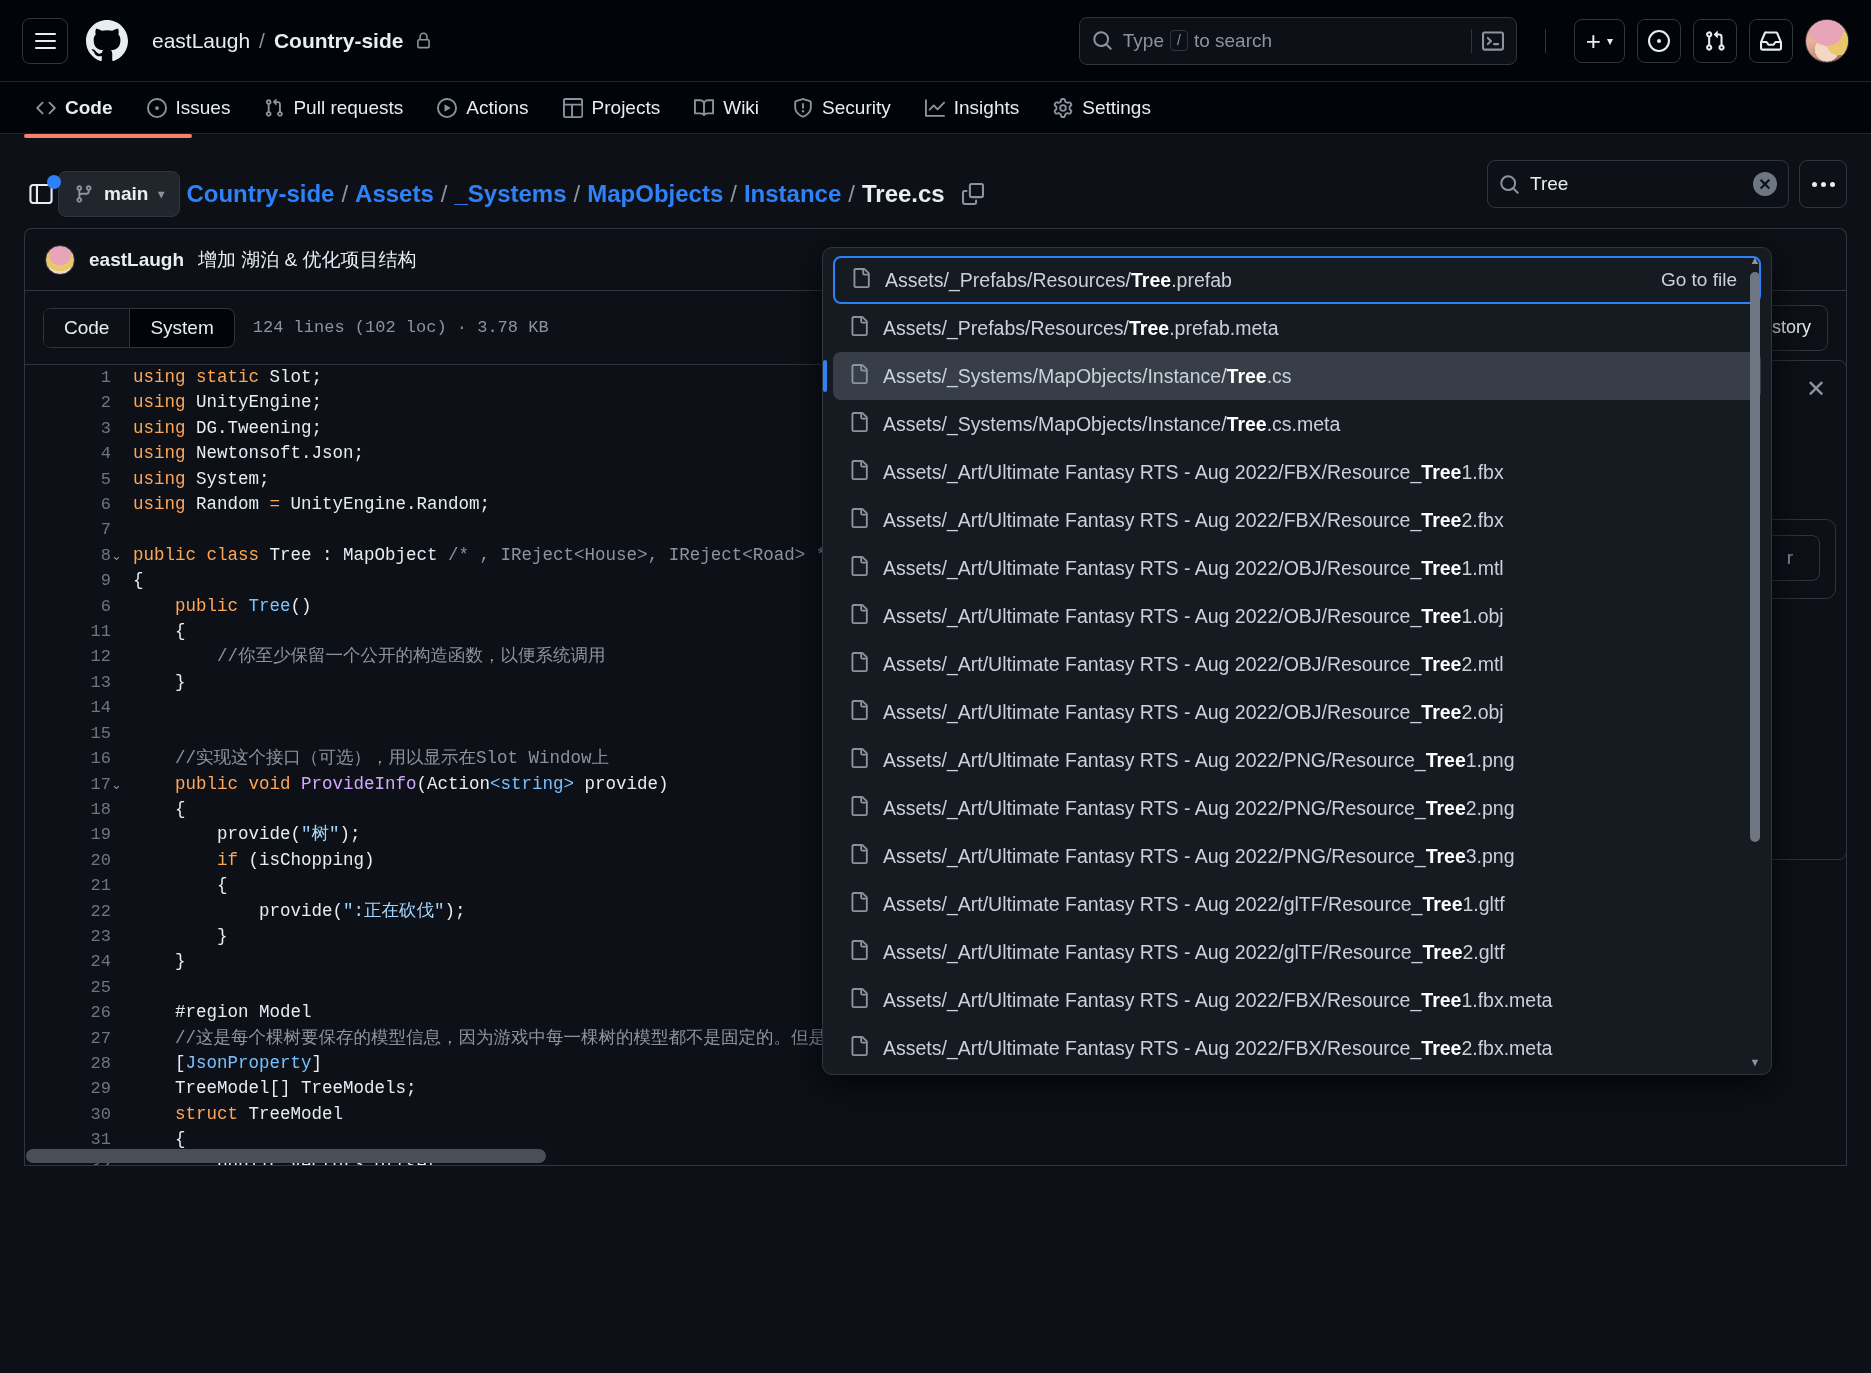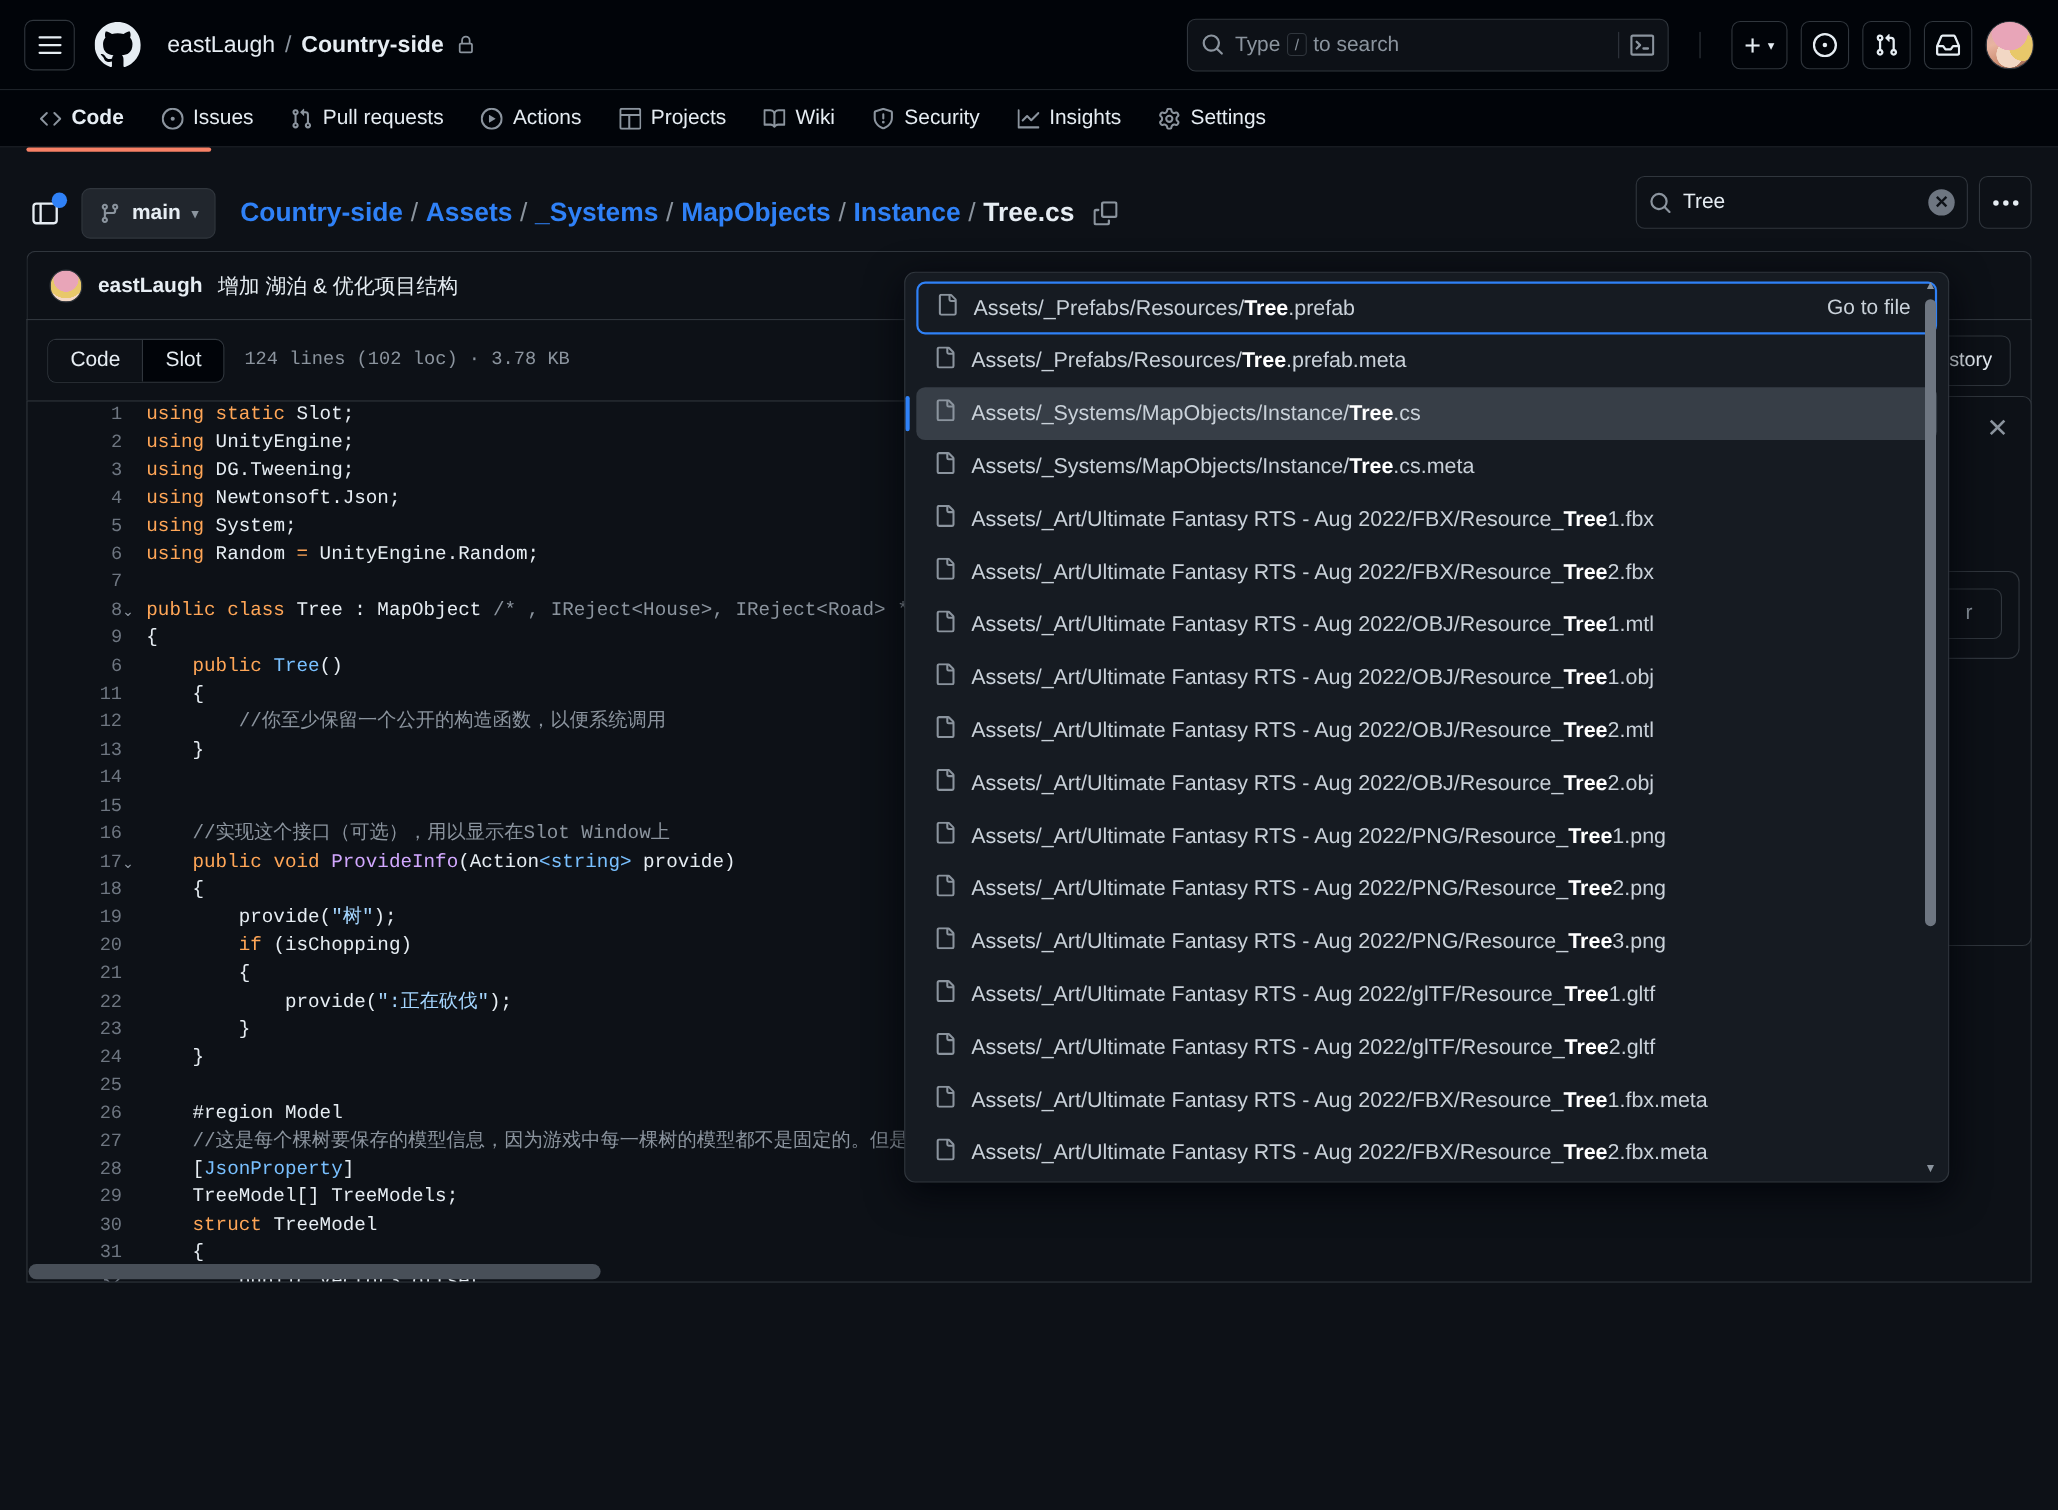--- a/index.html
+++ b/index.html
@@ -69,21 +69,21 @@
     display: flex; align-items: center; gap: 9px; font-size: 19px;
     padding: 7px 12px; border-radius: 6px; color: #e6edf3; cursor: pointer;
     white-space: nowrap;
   }
   .rnav-item.active { font-weight: bold; }
   .rnav-item svg { flex: none; }
 
   
   .content { position: relative; padding: 0 24px; }
 
-  .filebar { display:flex; align-items:center; gap: 16px; height: 94px; padding-top: 26px; text-align: right;}
+  .filebar { display:flex; align-items:center; height: 94px; padding-top: 26px; text-align: right;}
   .sidebar-toggle {
     position: relative; width: 34px; height: 34px; cursor: pointer;
     display:flex; align-items:center; justify-content:center;
   }
   .blue-dot { position:absolute; top:-2px; right:-3px; width: 14px; height:14px;
     border-radius:50%; background:#2f81f7; }
   .branchbtn {
     display: flex; align-items: center; gap: 10px;
     background: #21262d; border: 1px solid #30363d; border-radius: 8px;
     height: 46px; padding: 0 15px; font-size: 19px; font-weight: bold; cursor: pointer;
@@ -409,21 +409,21 @@
 
     <div class="commitbox">
       <div class="commit-av"></div>
       <span class="commit-user">eastLaugh</span>
       <span class="commit-msg">增加 湖泊 &amp; 优化项目结构</span>
     </div>
 
     <div class="codehdr">
       <div class="segmented">
         <div class="on">Code</div>
-        <div>Slot</div>
+        <div>System</div>
       </div>
       <span class="meta">124 lines (102 loc) · 3.78 KB</span>
       <div class="codehdr-right">
         <div class="hbtn">
           <span>History</span>
         </div>
       </div>
     </div>
 
     <div class="codebox">

